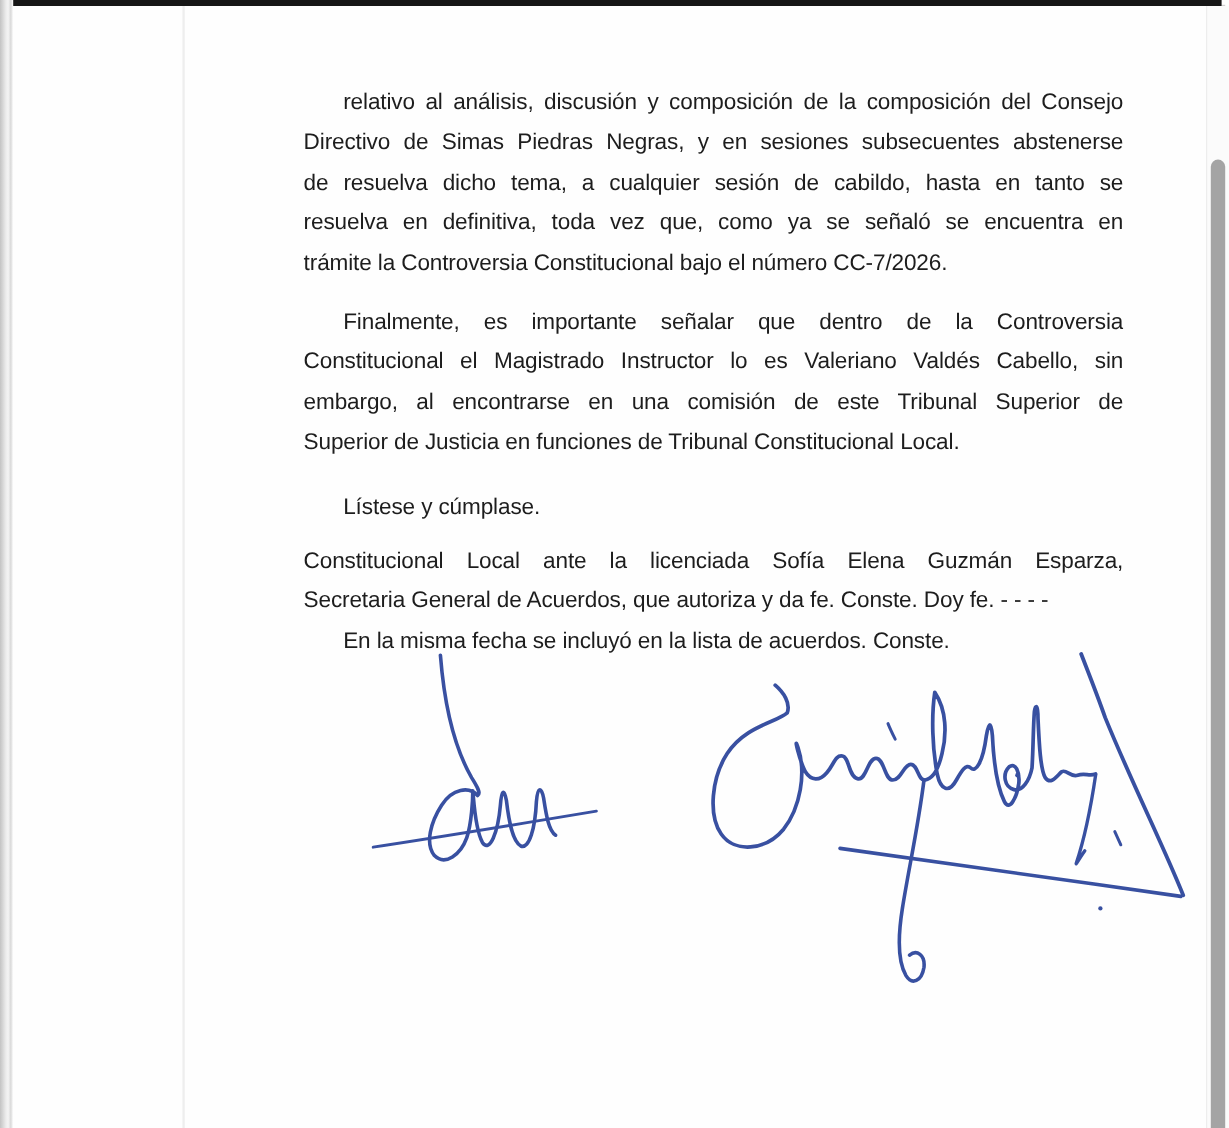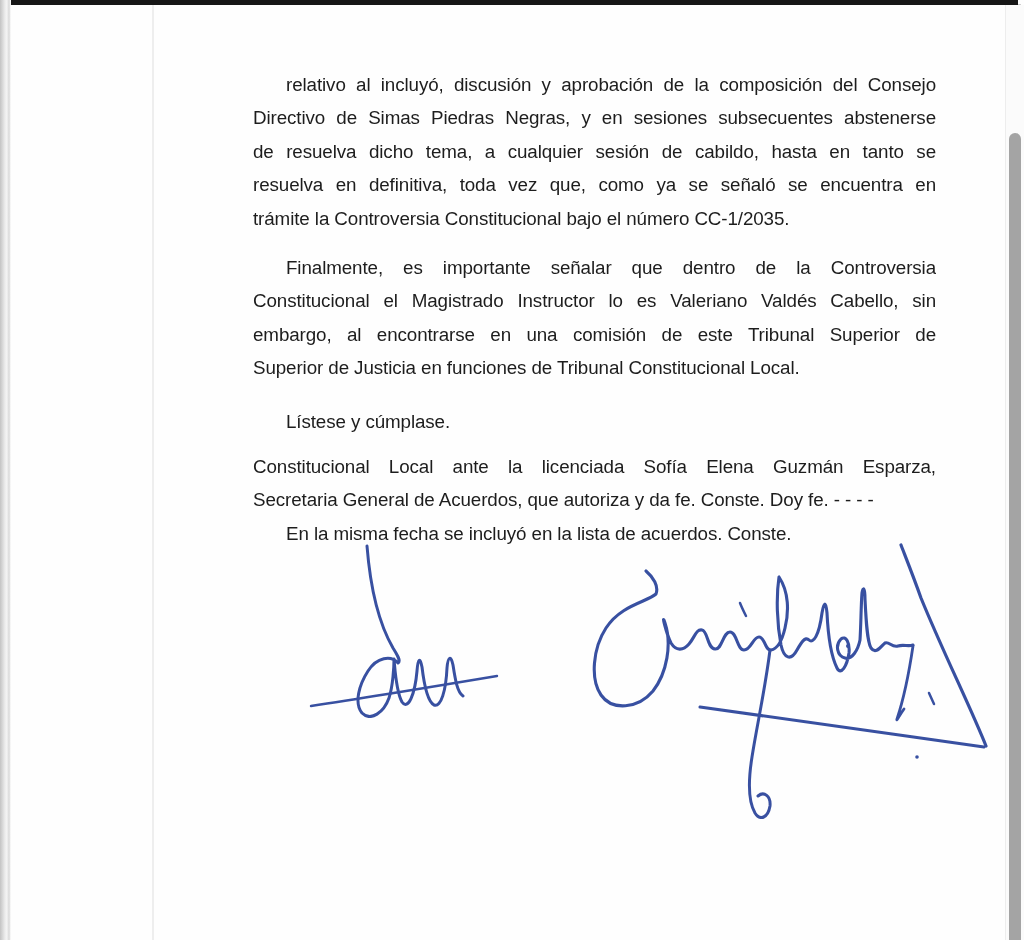--- a/index.html
+++ b/index.html
@@ -59,25 +59,25 @@
 </head>
 <body>
 
 <div class="screen">
 
   <div class="scan-fold"></div>
 
   <div class="doc-text">
 
     <div class="para p1">
-      <div class="line ind">relativo al incluyó, discusión y aprobación de la composición del Consejo</div>
+      <div class="line ind">relativo al análisis, discusión y composición de la composición del Consejo</div>
       <div class="line">Directivo de Simas Piedras Negras, y en sesiones subsecuentes abstenerse</div>
       <div class="line">de resuelva dicho tema, a cualquier sesión de cabildo, hasta en tanto se</div>
       <div class="line">resuelva en definitiva, toda vez que, como ya se señaló se encuentra en</div>
-      <div class="line last">trámite la Controversia Constitucional bajo el número CC-1/2035.</div>
+      <div class="line last">trámite la Controversia Constitucional bajo el número CC-7/2026.</div>
     </div>
 
     <div class="para p2">
       <div class="line ind">Finalmente, es importante señalar que dentro de la Controversia</div>
       <div class="line">Constitucional el Magistrado Instructor lo es Valeriano Valdés Cabello, sin</div>
       <div class="line">embargo, al encontrarse en una comisión de este Tribunal Superior de</div>
       <div class="line last">Superior de Justicia en funciones de Tribunal Constitucional Local.</div>
     </div>
 
     <div class="para p3">

